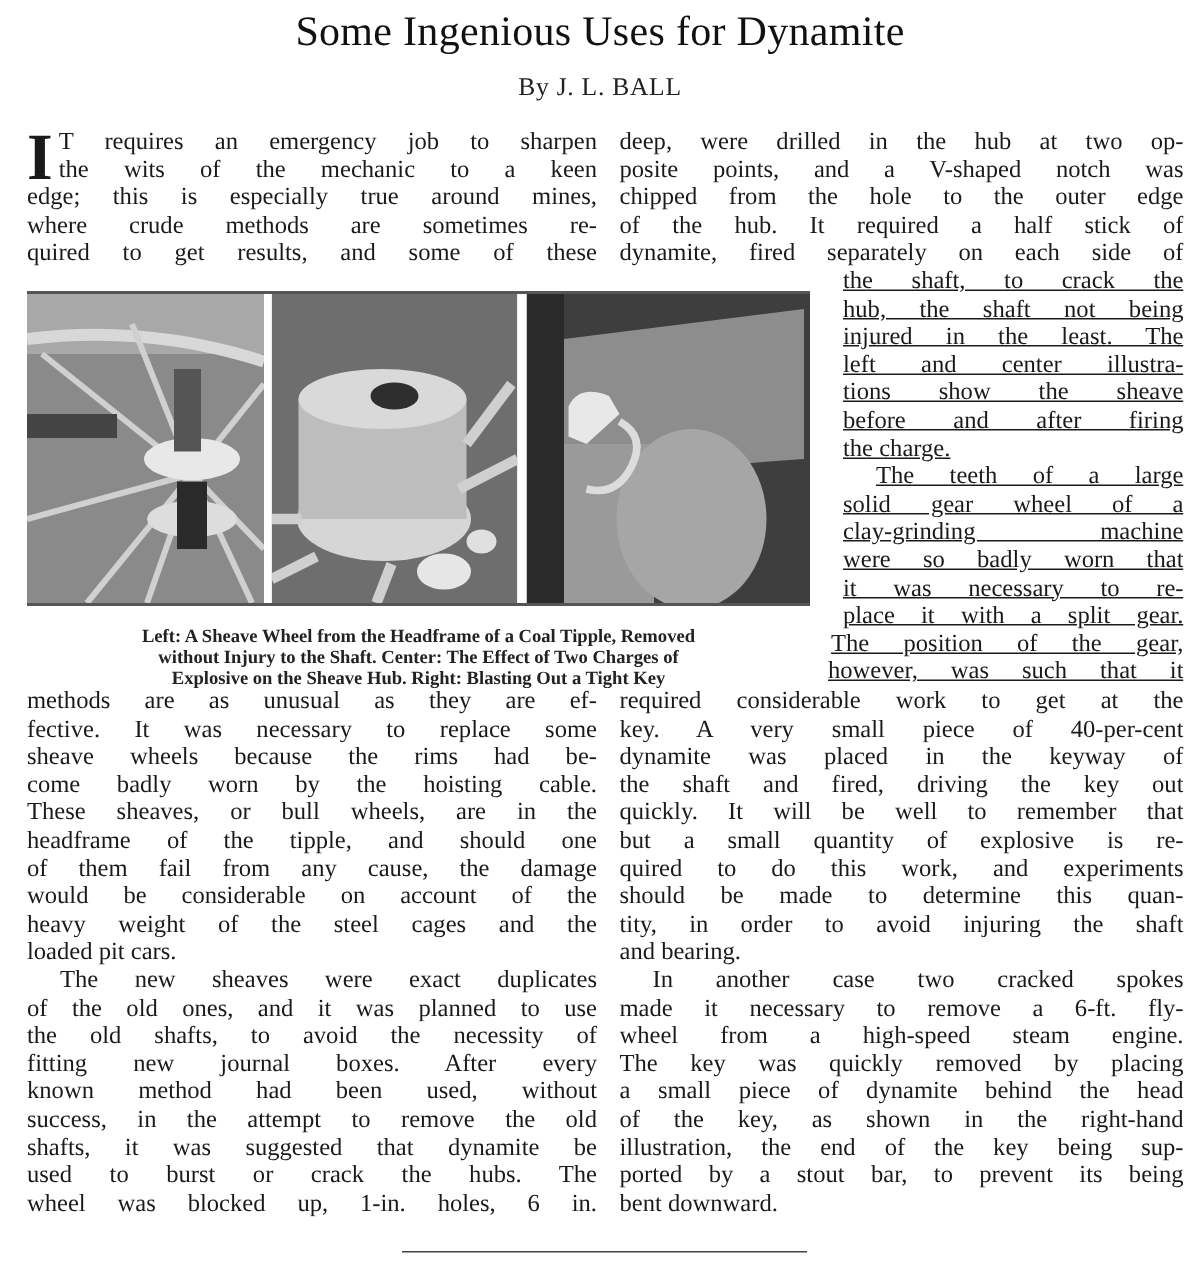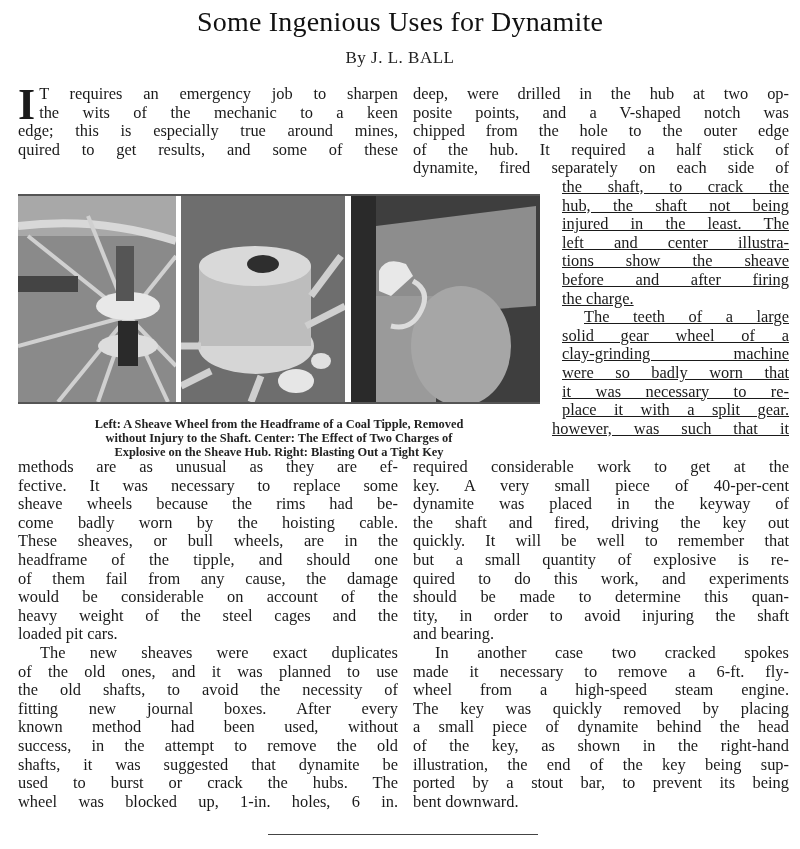--- a/index.html
+++ b/index.html
@@ -29,20 +29,21 @@
 <div class="byline">
   <span class="sc-by">By</span>
   <span>J. L. BALL</span>
 </div>
 
 <div class="col" style="left:18px; top:85px; width:380px;">
   <span class="dropcap">I</span>
   <span class="line">T requires an emergency job to sharpen</span>
   <span class="line">the wits of the mechanic to a keen</span>
   <span class="line" style="clear:left">edge; this is especially true around mines,</span>
+  <span class="line">where crude methods are sometimes re-</span>
   <span class="line">quired to get results, and some of these</span>
 </div>
 
 <div class="col" style="left:413px; top:85px; width:376px;">
   <span class="line">deep, were drilled in the hub at two op-</span>
   <span class="line">posite points, and a V-shaped notch was</span>
   <span class="line">chipped from the hole to the outer edge</span>
   <span class="line">of the hub.  It required a half stick of</span>
   <span class="line">dynamite, fired separately on each side of</span>
 </div>
@@ -108,20 +109,21 @@
   <span class="line">left and center illustra-</span>
   <span class="line">tions show the sheave</span>
   <span class="line">before and after firing</span>
   <span class="line last">the charge.</span>
   <span class="line indent">The teeth of a large</span>
   <span class="line">solid gear wheel of a</span>
   <span class="line">clay-grinding machine</span>
   <span class="line">were so badly worn that</span>
   <span class="line">it was necessary to re-</span>
   <span class="line">place it with a split gear.</span>
+  <span class="line" style="margin-left:-8px">The position of the gear,</span>
   <span class="line" style="margin-left:-10px">however, was such that it</span>
 </div>
 
 <div class="caption">
   <div>Left: A Sheave Wheel from the Headframe of a Coal Tipple, Removed</div>
   <div>without Injury to the Shaft.  Center: The Effect of Two Charges of</div>
   <div>Explosive on the Sheave Hub.  Right: Blasting Out a Tight Key</div>
 </div>
 
 <div class="col" style="left:18px; top:458px; width:380px;">

